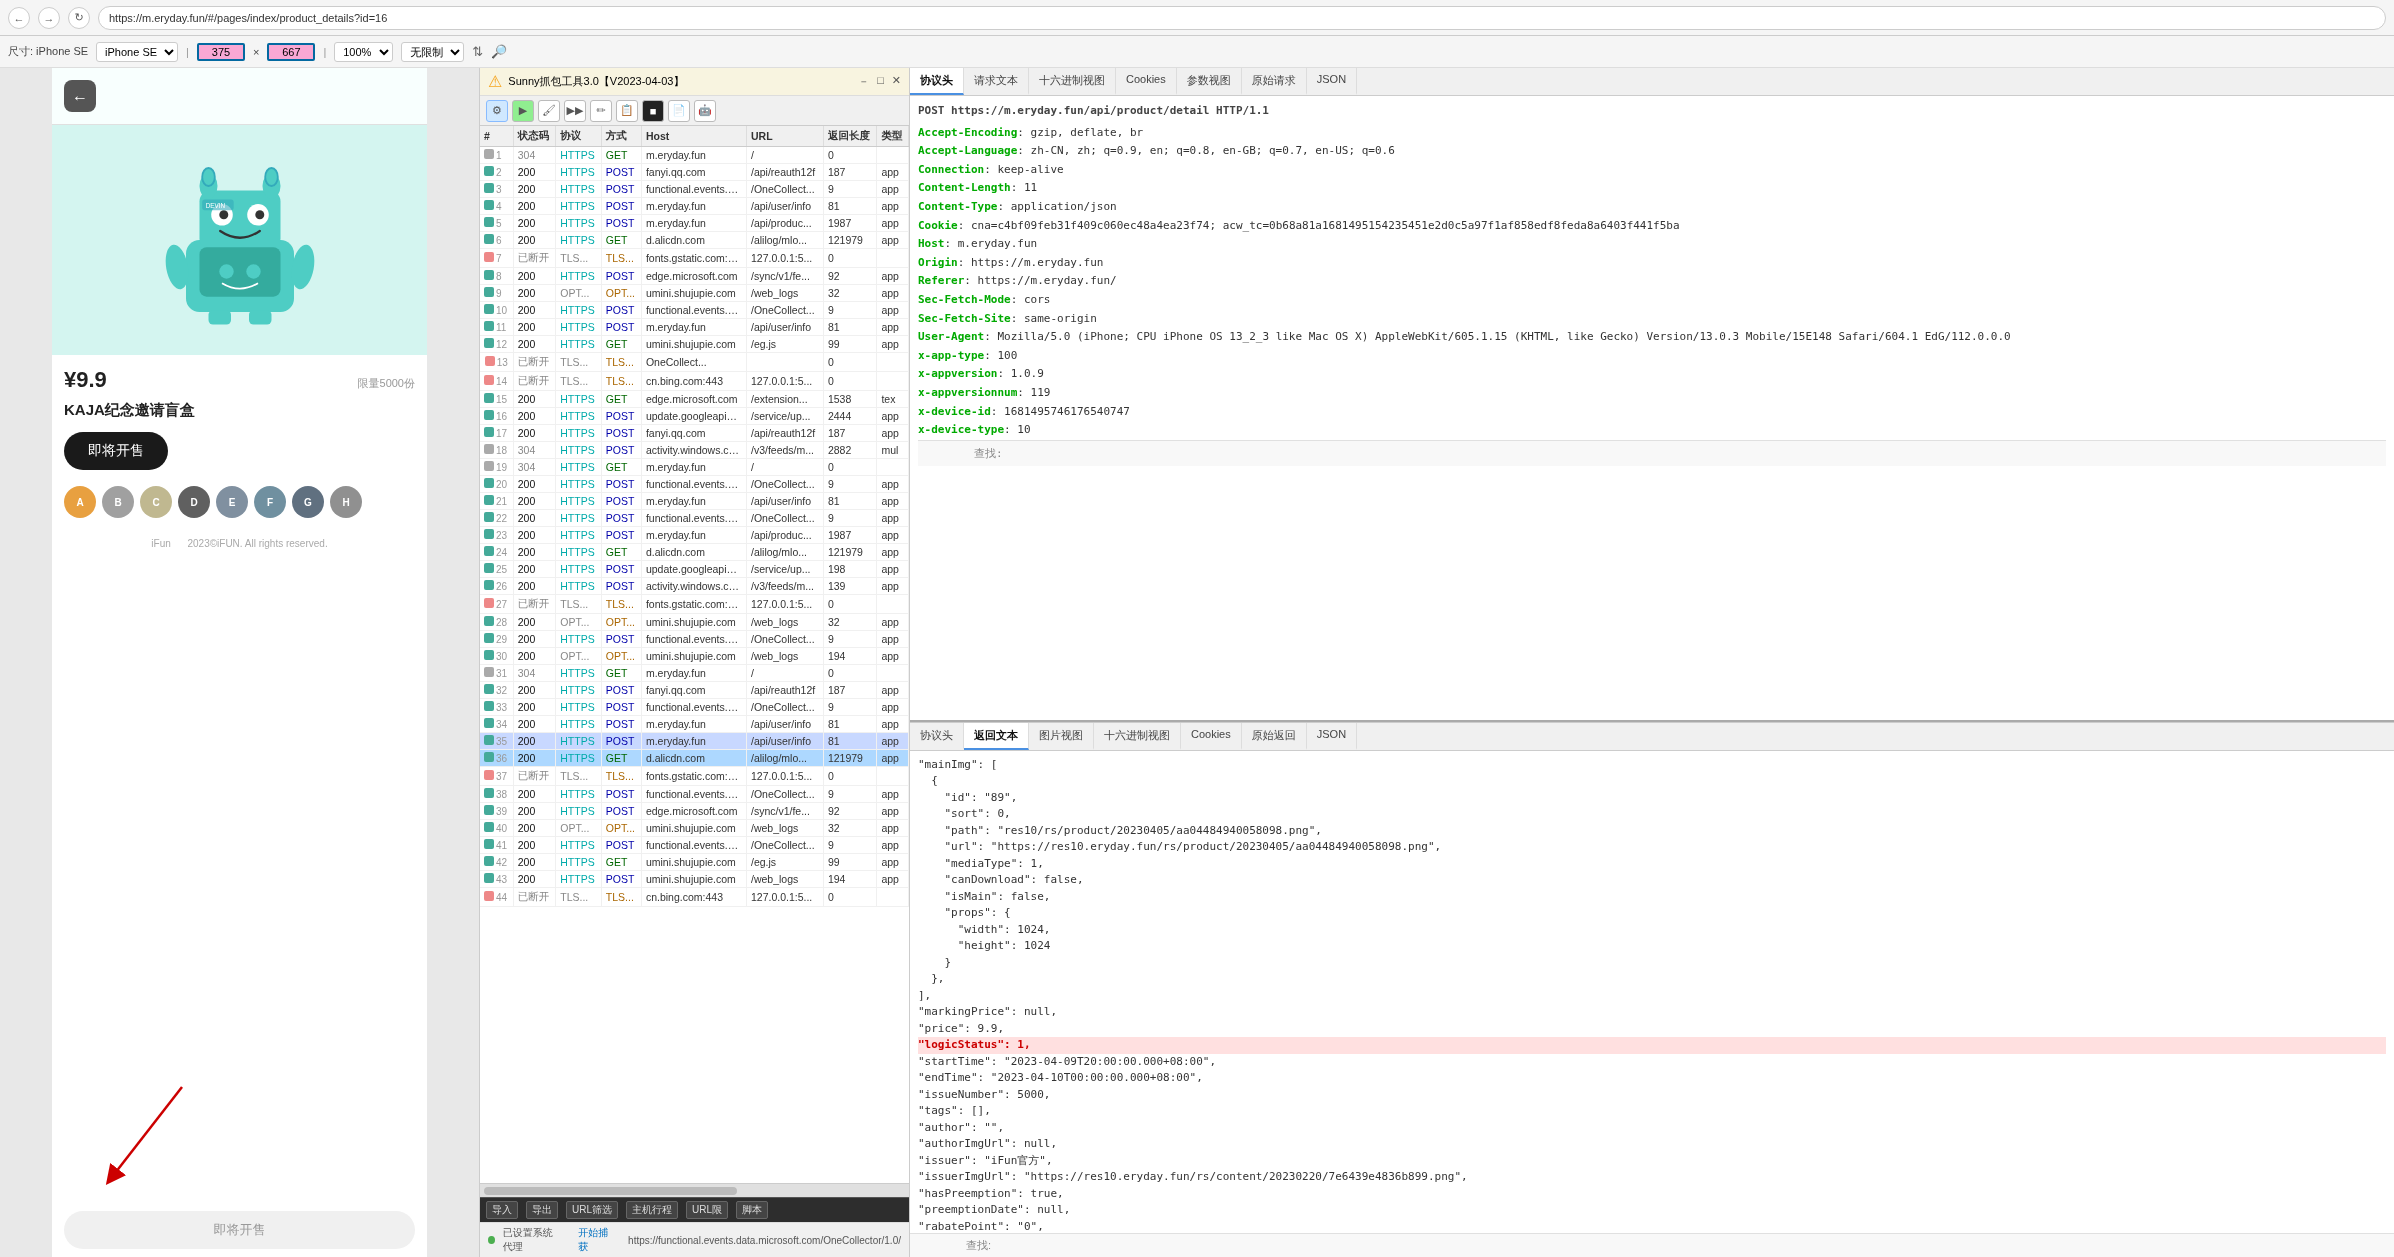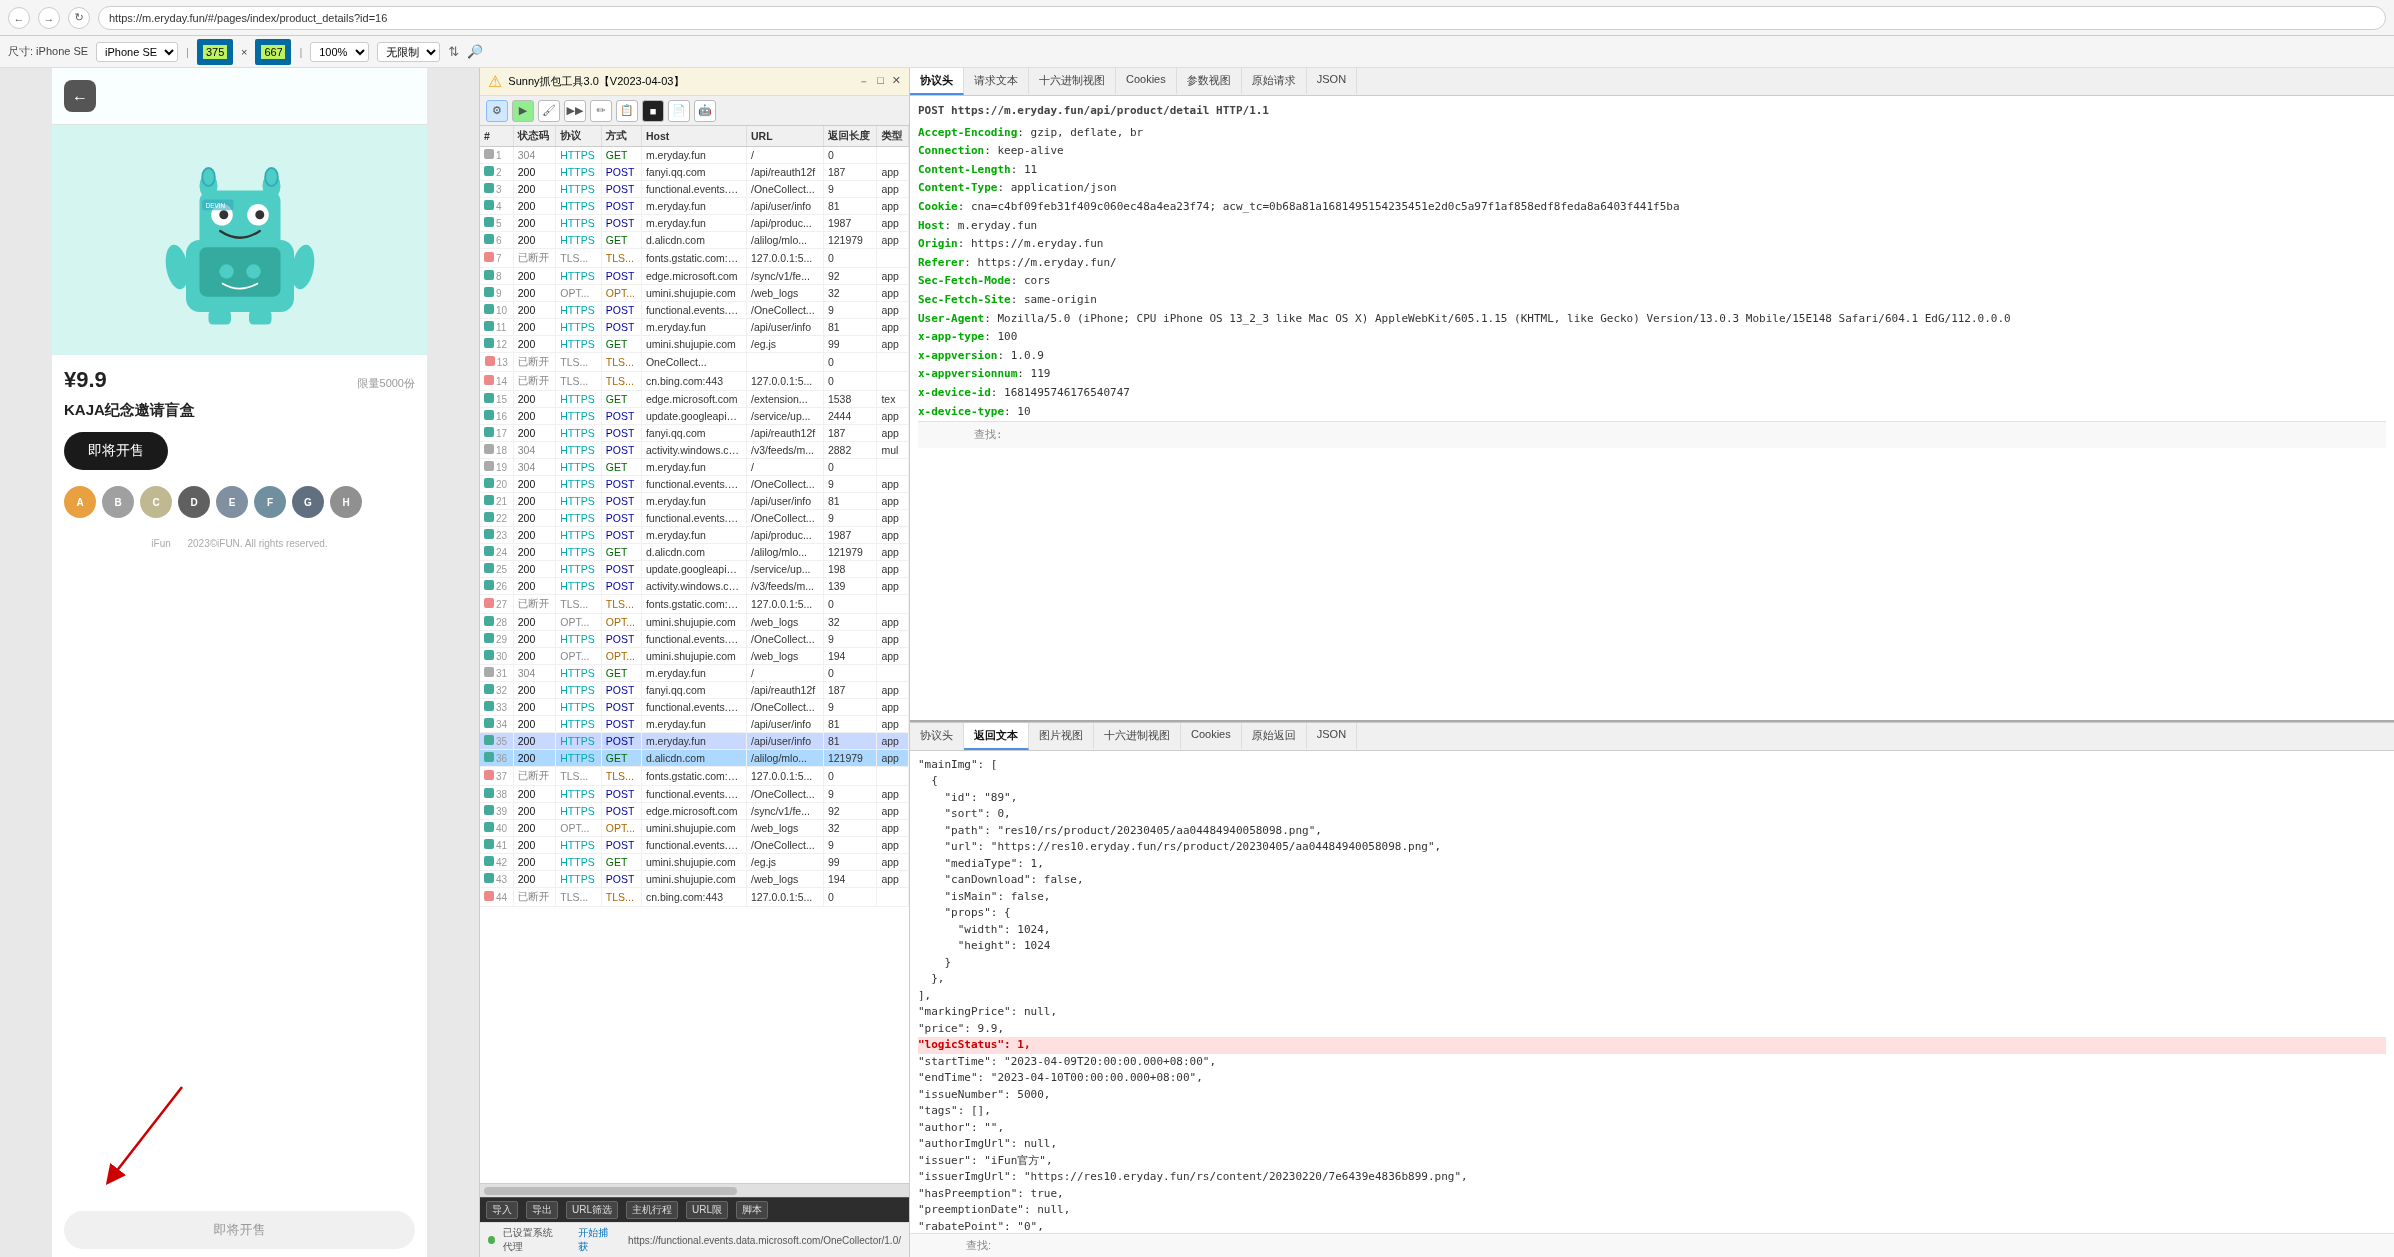--- a/index.html
+++ b/index.html
@@ -61,23 +61,23 @@
     }
     .device-select {
       border: 1px solid #ccc;
       background: #fff;
       padding: 2px 4px;
       font-size: 11px;
       border-radius: 3px;
     }
     .toolbar-sep { color: #999; }
     .dim-input {
-      width: 36px;
-      border: 6px solid #0369a1;
-      background: #bef264;
+      width: 48px;
+      border: 2px solid #0369a1;
+      background: #f9a8d4;
       padding: 1px 3px;
       font-size: 11px;
       text-align: center;
       border-radius: 2px;
     }
     .toolbar-icon { font-size: 13px; color: #666; cursor: pointer; }
 
     
     .main-area {
       display: flex;
@@ -1043,20 +1043,21 @@
         <div class="h-tab">十六进制视图</div>
         <div class="h-tab">Cookies</div>
         <div class="h-tab">参数视图</div>
         <div class="h-tab">原始请求</div>
         <div class="h-tab">JSON</div>
       </div>
       <div class="headers-content">
         <div class="request-line">POST https://m.eryday.fun/api/product/detail HTTP/1.1</div>
         <div id="headers-list">
             <div class="header-line"><span class="header-key">Accept-Encoding</span><span class="header-val">: gzip, deflate, br</span></div>
+            <div class="header-line"><span class="header-key">Accept-Language</span><span class="header-val">: zh-CN, zh; q=0.9, en; q=0.8, en-GB; q=0.7, en-US; q=0.6</span></div>
             <div class="header-line"><span class="header-key">Connection</span><span class="header-val">: keep-alive</span></div>
             <div class="header-line"><span class="header-key">Content-Length</span><span class="header-val">: 11</span></div>
             <div class="header-line"><span class="header-key">Content-Type</span><span class="header-val">: application/json</span></div>
             <div class="header-line"><span class="header-key">Cookie</span><span class="header-val">: cna=c4bf09feb31f409c060ec48a4ea23f74; acw_tc=0b68a81a1681495154235451e2d0c5a97f1af858edf8feda8a6403f441f5ba</span></div>
             <div class="header-line"><span class="header-key">Host</span><span class="header-val">: m.eryday.fun</span></div>
             <div class="header-line"><span class="header-key">Origin</span><span class="header-val">: https://m.eryday.fun</span></div>
             <div class="header-line"><span class="header-key">Referer</span><span class="header-val">: https://m.eryday.fun/</span></div>
             <div class="header-line"><span class="header-key">Sec-Fetch-Mode</span><span class="header-val">: cors</span></div>
             <div class="header-line"><span class="header-key">Sec-Fetch-Site</span><span class="header-val">: same-origin</span></div>
             <div class="header-line"><span class="header-key">User-Agent</span><span class="header-val">: Mozilla/5.0 (iPhone; CPU iPhone OS 13_2_3 like Mac OS X) AppleWebKit/605.1.15 (KHTML, like Gecko) Version/13.0.3 Mobile/15E148 Safari/604.1 EdG/112.0.0.0</span></div>

